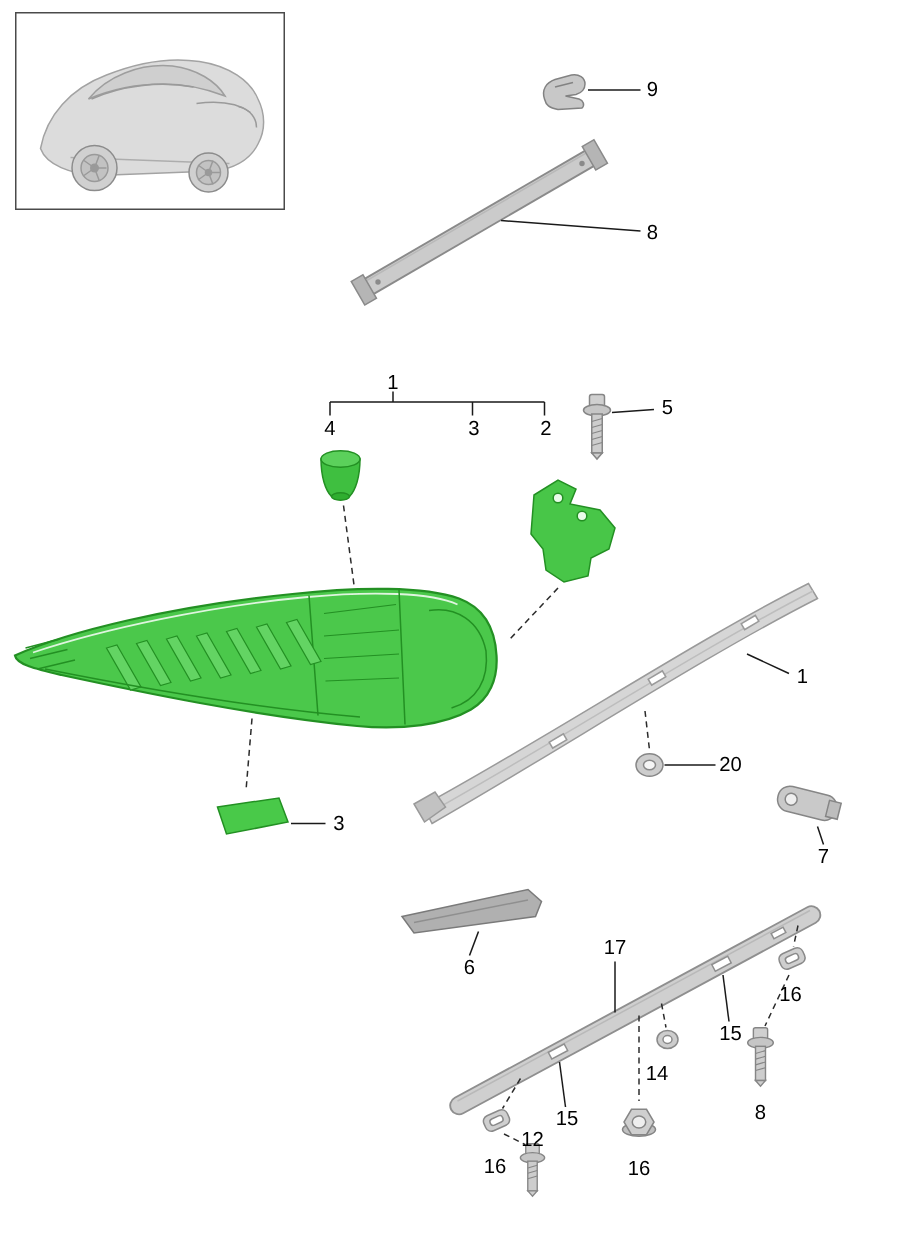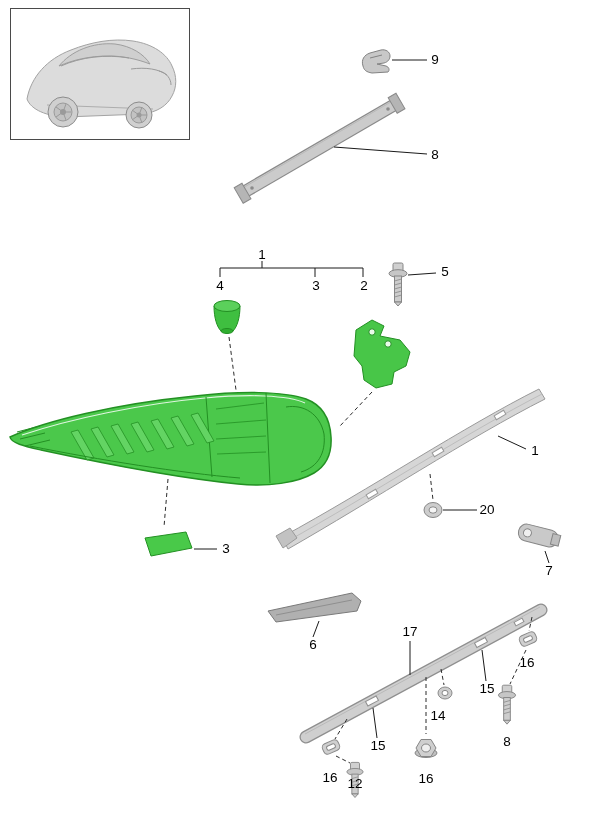--- a/index.html
+++ b/index.html
@@ -222,15 +222,15 @@
   <div class="callout" style="left:226px;top:549px">3</div>
   <div class="callout" style="left:313px;top:645px">6</div>
   <div class="callout" style="left:410px;top:632px">17</div>
   <div class="callout" style="left:527px;top:663px">16</div>
   <div class="callout" style="left:487px;top:689px">15</div>
   <div class="callout" style="left:438px;top:716px">14</div>
   <div class="callout" style="left:507px;top:742px">8</div>
   <div class="callout" style="left:378px;top:746px">15</div>
   <div class="callout" style="left:426px;top:779px">16</div>
   <div class="callout" style="left:330px;top:778px">16</div>
-  <div class="callout" style="left:355px;top:784px">12</div>
+  <div class="callout" style="left:355px;top:760px">12</div>
 
 </div>
 
 </body></html>

